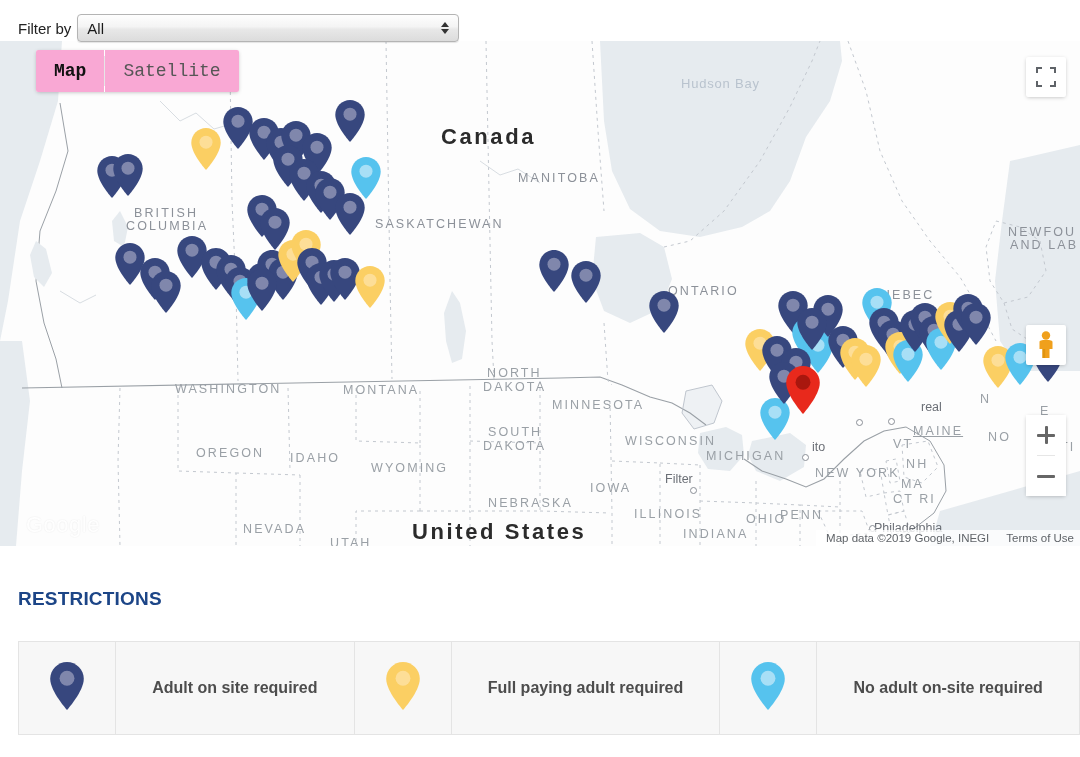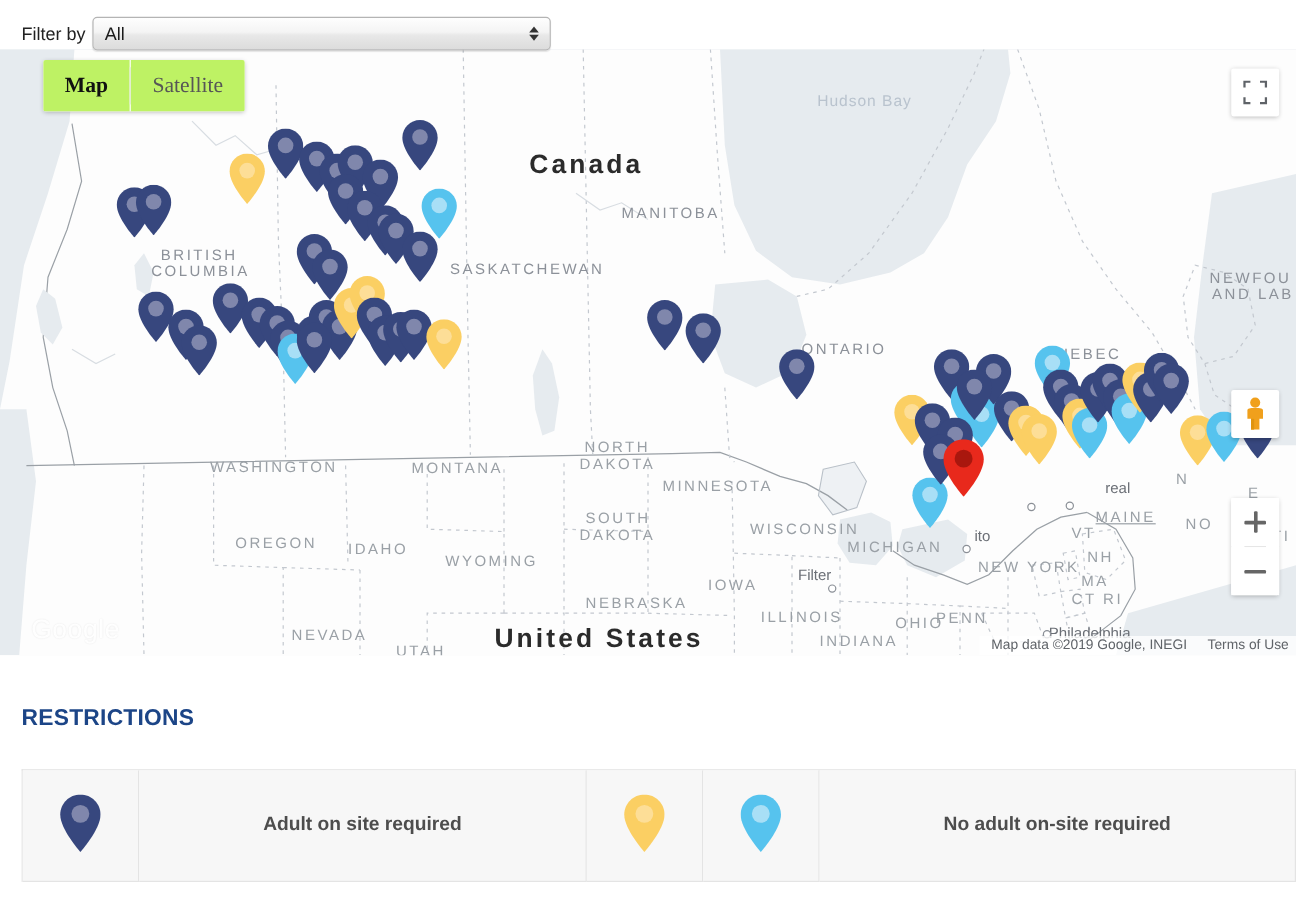--- a/index.html
+++ b/index.html
@@ -86,22 +86,22 @@
     top: 9px;
     display: flex;
     background: #fff;
     box-shadow: 0 1px 4px -1px rgba(0,0,0,0.3);
     border-radius: 2px;
     overflow: hidden;
     z-index: 30;
   }
   .maptype button {
     border: 0;
-    background: #bef264;
-    font-family: Liberation Serif, serif;
+    background: #f9a8d4;
+    font-family: Liberation Mono, monospace;
     font-size: 18px;
     padding: 11px 18px;
     cursor: pointer;
     color: #565656;
   }
   .maptype button.active { color: #111; font-weight: 700; }
   .maptype .divider { width: 1px; background: #e6e6e6; margin: 6px 0; }
 
   
   .fs-btn {
@@ -755,20 +755,21 @@
             <circle cx="14" cy="13.5" r="6.2" fill="#8d93b4" opacity="0.85"></circle>
           </svg></span>
       </div>
       <div class="lg-cell text">Adult on site required</div>
       <div class="lg-cell icon">
         <span><svg width="34" height="48" viewBox="0 0 28 40">
             <path d="M14,0 C6.3,0 0,6.3 0,14 C0,24.5 14,40 14,40 C14,40 28,24.5 28,14 C28,6.3 21.7,0 14,0 Z" fill="#fbcf63"></path>
             <circle cx="14" cy="13.5" r="6.2" fill="#fde0a0" opacity="0.85"></circle>
           </svg></span>
       </div>
+      <div class="lg-cell text">Full paying adult required</div>
       <div class="lg-cell icon">
         <span><svg width="34" height="48" viewBox="0 0 28 40">
             <path d="M14,0 C6.3,0 0,6.3 0,14 C0,24.5 14,40 14,40 C14,40 28,24.5 28,14 C28,6.3 21.7,0 14,0 Z" fill="#56c3ee"></path>
             <circle cx="14" cy="13.5" r="6.2" fill="#b6e4f7" opacity="0.85"></circle>
           </svg></span>
       </div>
       <div class="lg-cell text">No adult on-site required</div>
     </div>
 
 </div>

